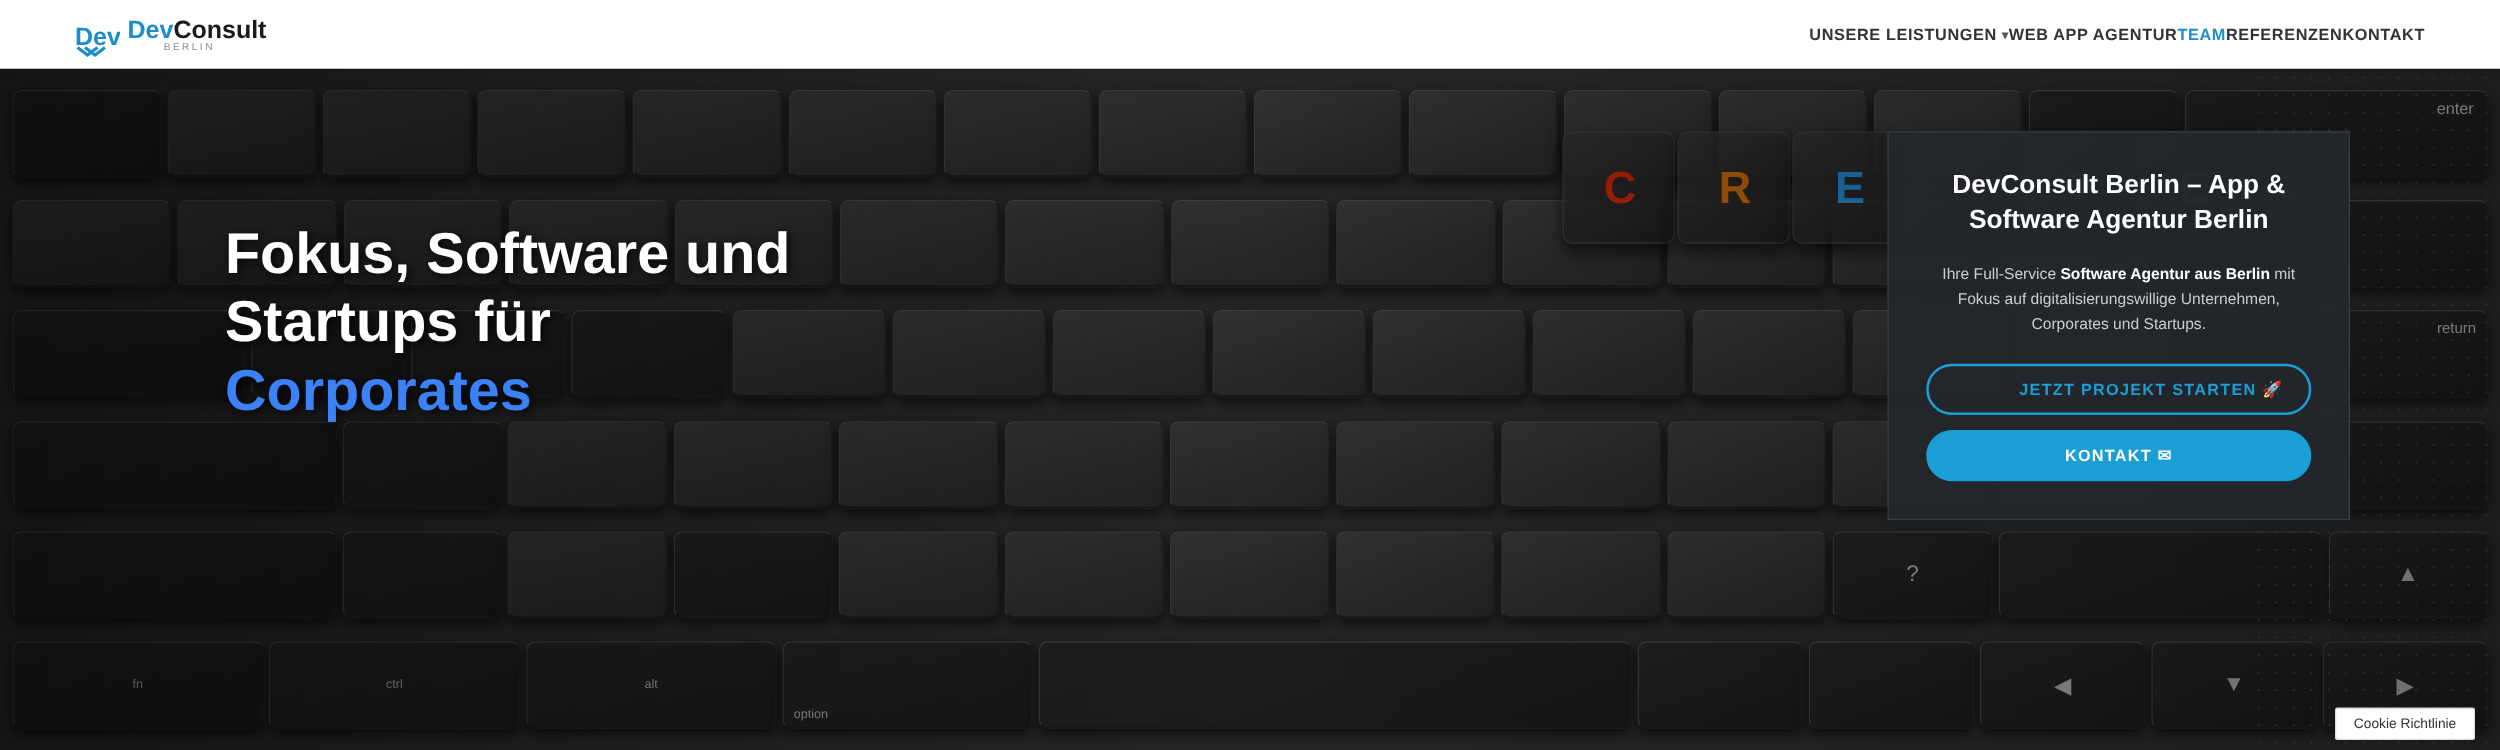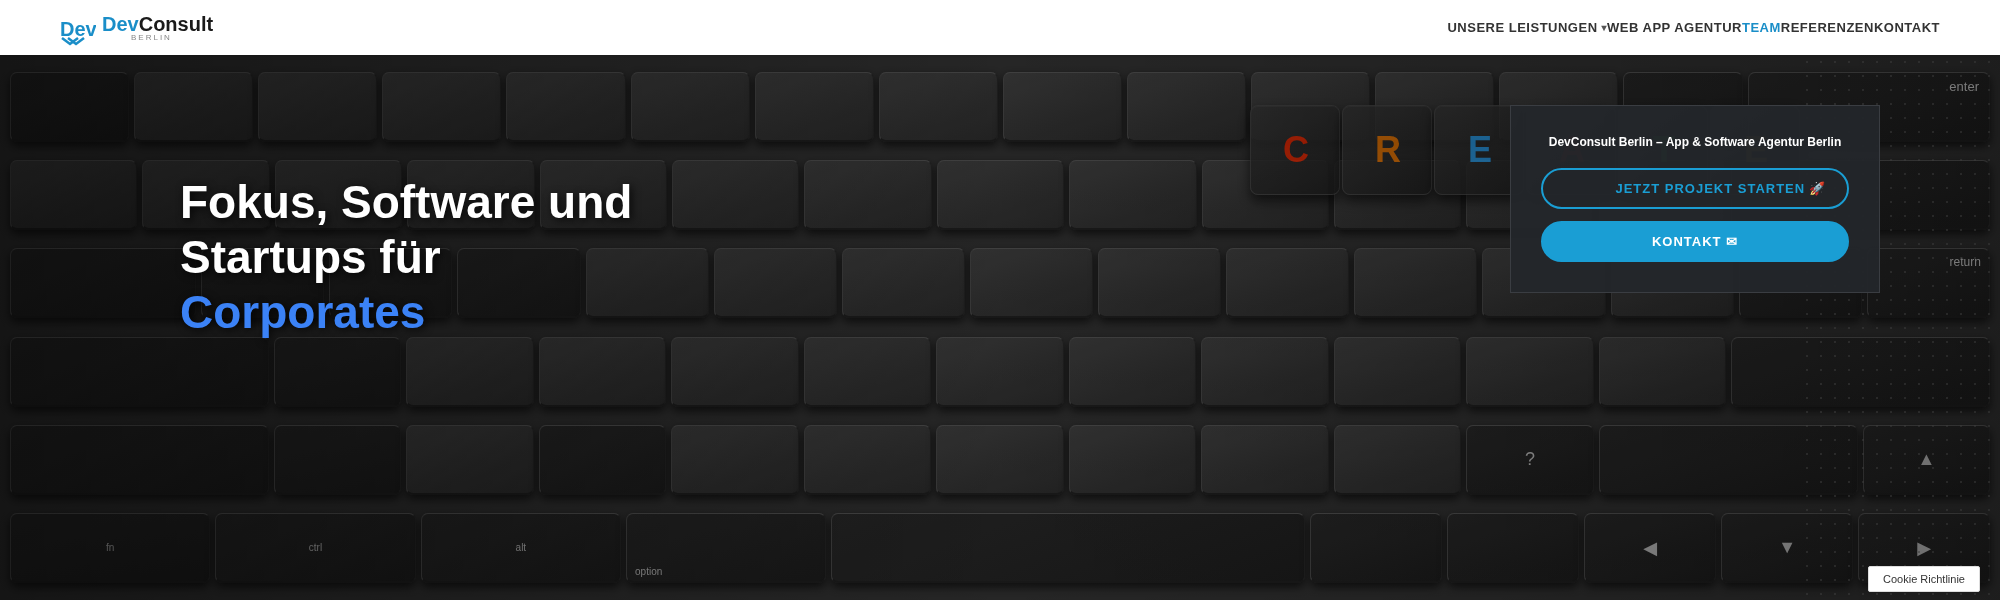--- a/index.html
+++ b/index.html
@@ -148,21 +148,21 @@
       right: 120px;
       top: 50px;
       width: 370px;
       background: rgba(35, 38, 42, 0.97);
       border: 1px solid #3a3d42;
       padding: 28px 30px 30px;
       z-index: 20;
     }
 
     .info-card-title {
-      font-size: 12px;
+      font-size: 21px;
       font-weight: 700;
       color: #ffffff;
       text-align: center;
       line-height: 1.35;
       margin-bottom: 18px;
     }
 
     .info-card-text {
       font-size: 12.5px;
       color: #cccccc;
@@ -441,20 +441,23 @@
   <div class="hero-text">
     <h1 class="hero-heading">
       <span>Fokus, Software und</span><br>
       <span>Startups für</span><br>
       <span class="hero-highlight">Corporates</span>
     </h1>
   </div>
 
   <div class="info-card">
     <h2 class="info-card-title">DevConsult Berlin – App &amp; Software Agentur Berlin</h2>
+    <p class="info-card-text">
+      Ihre Full-Service <strong>Software Agentur aus Berlin</strong> mit Fokus auf digitalisierungswillige Unternehmen, Corporates und Startups.
+    </p>
     <button class="btn-outline">
       <span>JETZT PROJEKT STARTEN</span>
       <span> 🚀</span>
     </button>
     <button class="btn-solid">
       <span>KONTAKT</span>
       <span> ✉</span>
     </button>
   </div>
 

